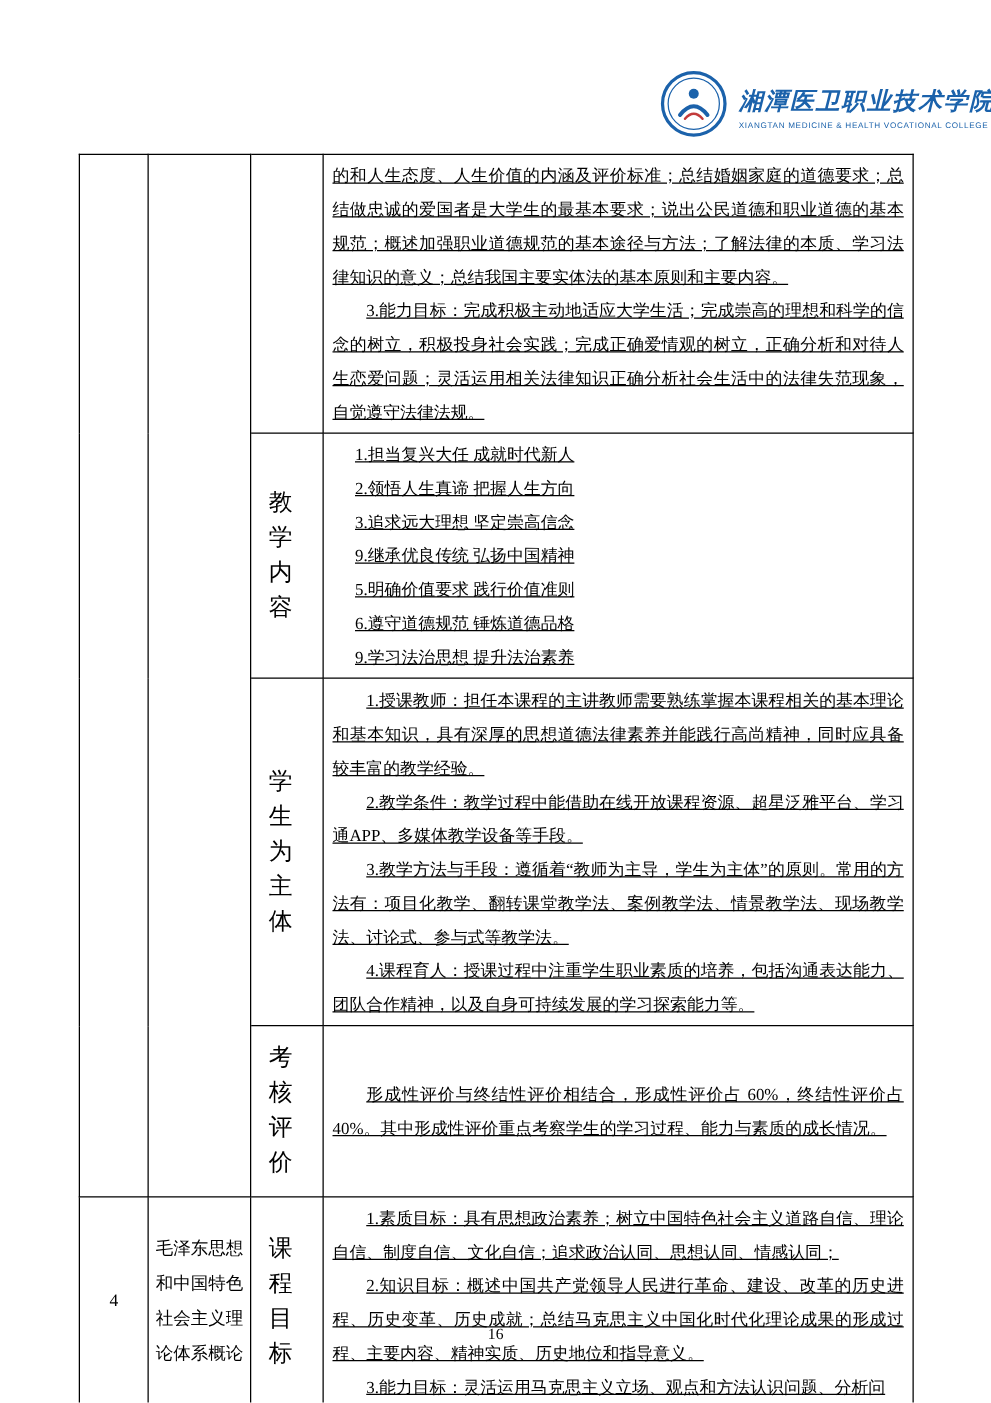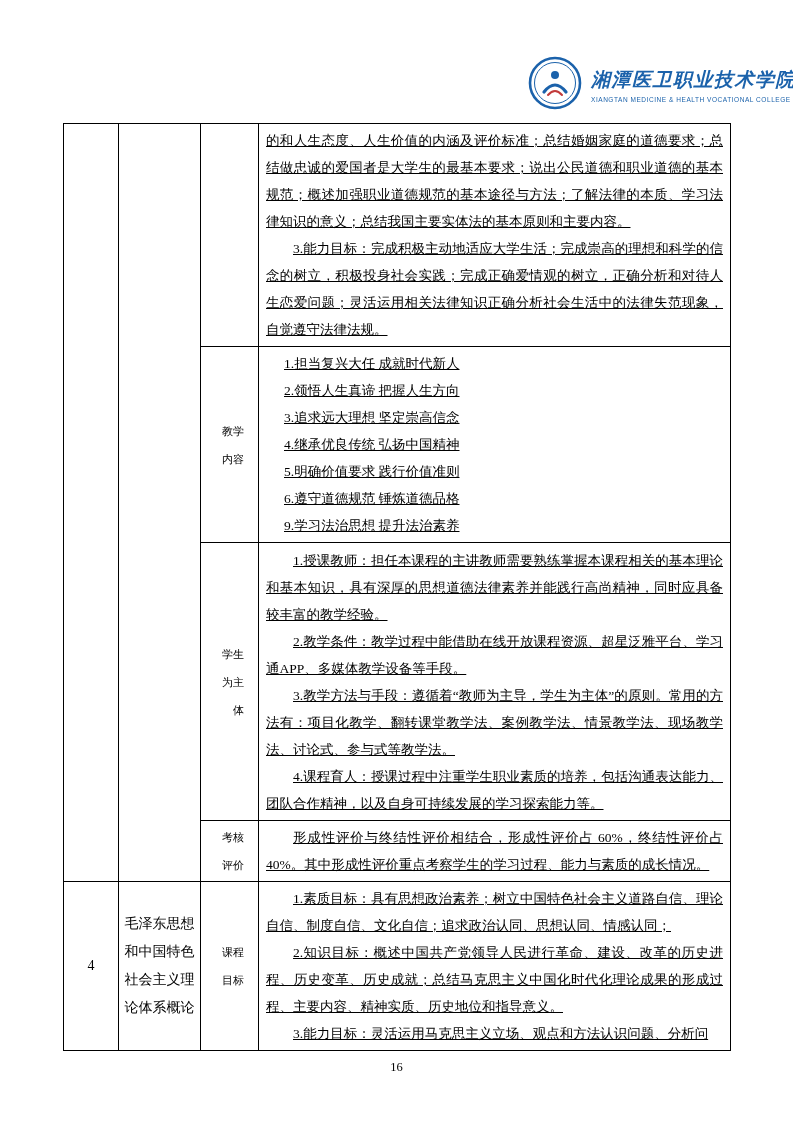--- a/index.html
+++ b/index.html
@@ -54,23 +54,23 @@
     text-align: center;
     font-size: 14px;
   }
   .name-cell {
     text-align: center;
     padding: 0 4px;
     font-size: 14px;
     line-height: 28px;
   }
   .label-cell {
-    text-align: right;
-    padding: 0 14px;
-    font-size: 11px;
+    text-align: left;
+    padding: 12px 14px;
+    font-size: 19px;
     line-height: 28px;
   }
   .content-cell {
     padding: 3px 7px;
     line-height: 27px;
     text-align: justify;
     text-decoration: underline;
   }
   .content-cell p { margin: 0; }
   .indent { text-indent: 2em; }
@@ -122,21 +122,21 @@
       <p class="indent">3.能力目标：完成积极主动地适应大学生活；完成崇高的理想和科学的信念的树立，积极投身社会实践；完成正确爱情观的树立，正确分析和对待人生恋爱问题；灵活运用相关法律知识正确分析社会生活中的法律失范现象，自觉遵守法律法规。</p>
     </td>
   </tr>
 
   <tr>
     <td class="label-cell">教学内容</td>
     <td class="content-cell" style="height:189px;margin-top:20px;">
       <div class="list-line">1.担当复兴大任 成就时代新人</div>
       <div class="list-line">2.领悟人生真谛 把握人生方向</div>
       <div class="list-line">3.追求远大理想 坚定崇高信念</div>
-      <div class="list-line">4.继承优良传统 弘扬中国精神</div>
+      <div class="list-line">9.继承优良传统 弘扬中国精神</div>
       <div class="list-line">5.明确价值要求 践行价值准则</div>
       <div class="list-line">6.遵守道德规范 锤炼道德品格</div>
       <div class="list-line">9.学习法治思想 提升法治素养</div>
     </td>
   </tr>
 
   <tr>
     <td class="label-cell">学生为主体</td>
     <td class="content-cell" style="height:278px;">
       <p class="indent">1.授课教师：担任本课程的主讲教师需要熟练掌握本课程相关的基本理论和基本知识，具有深厚的思想道德法律素养并能践行高尚精神，同时应具备较丰富的教学经验。</p>

